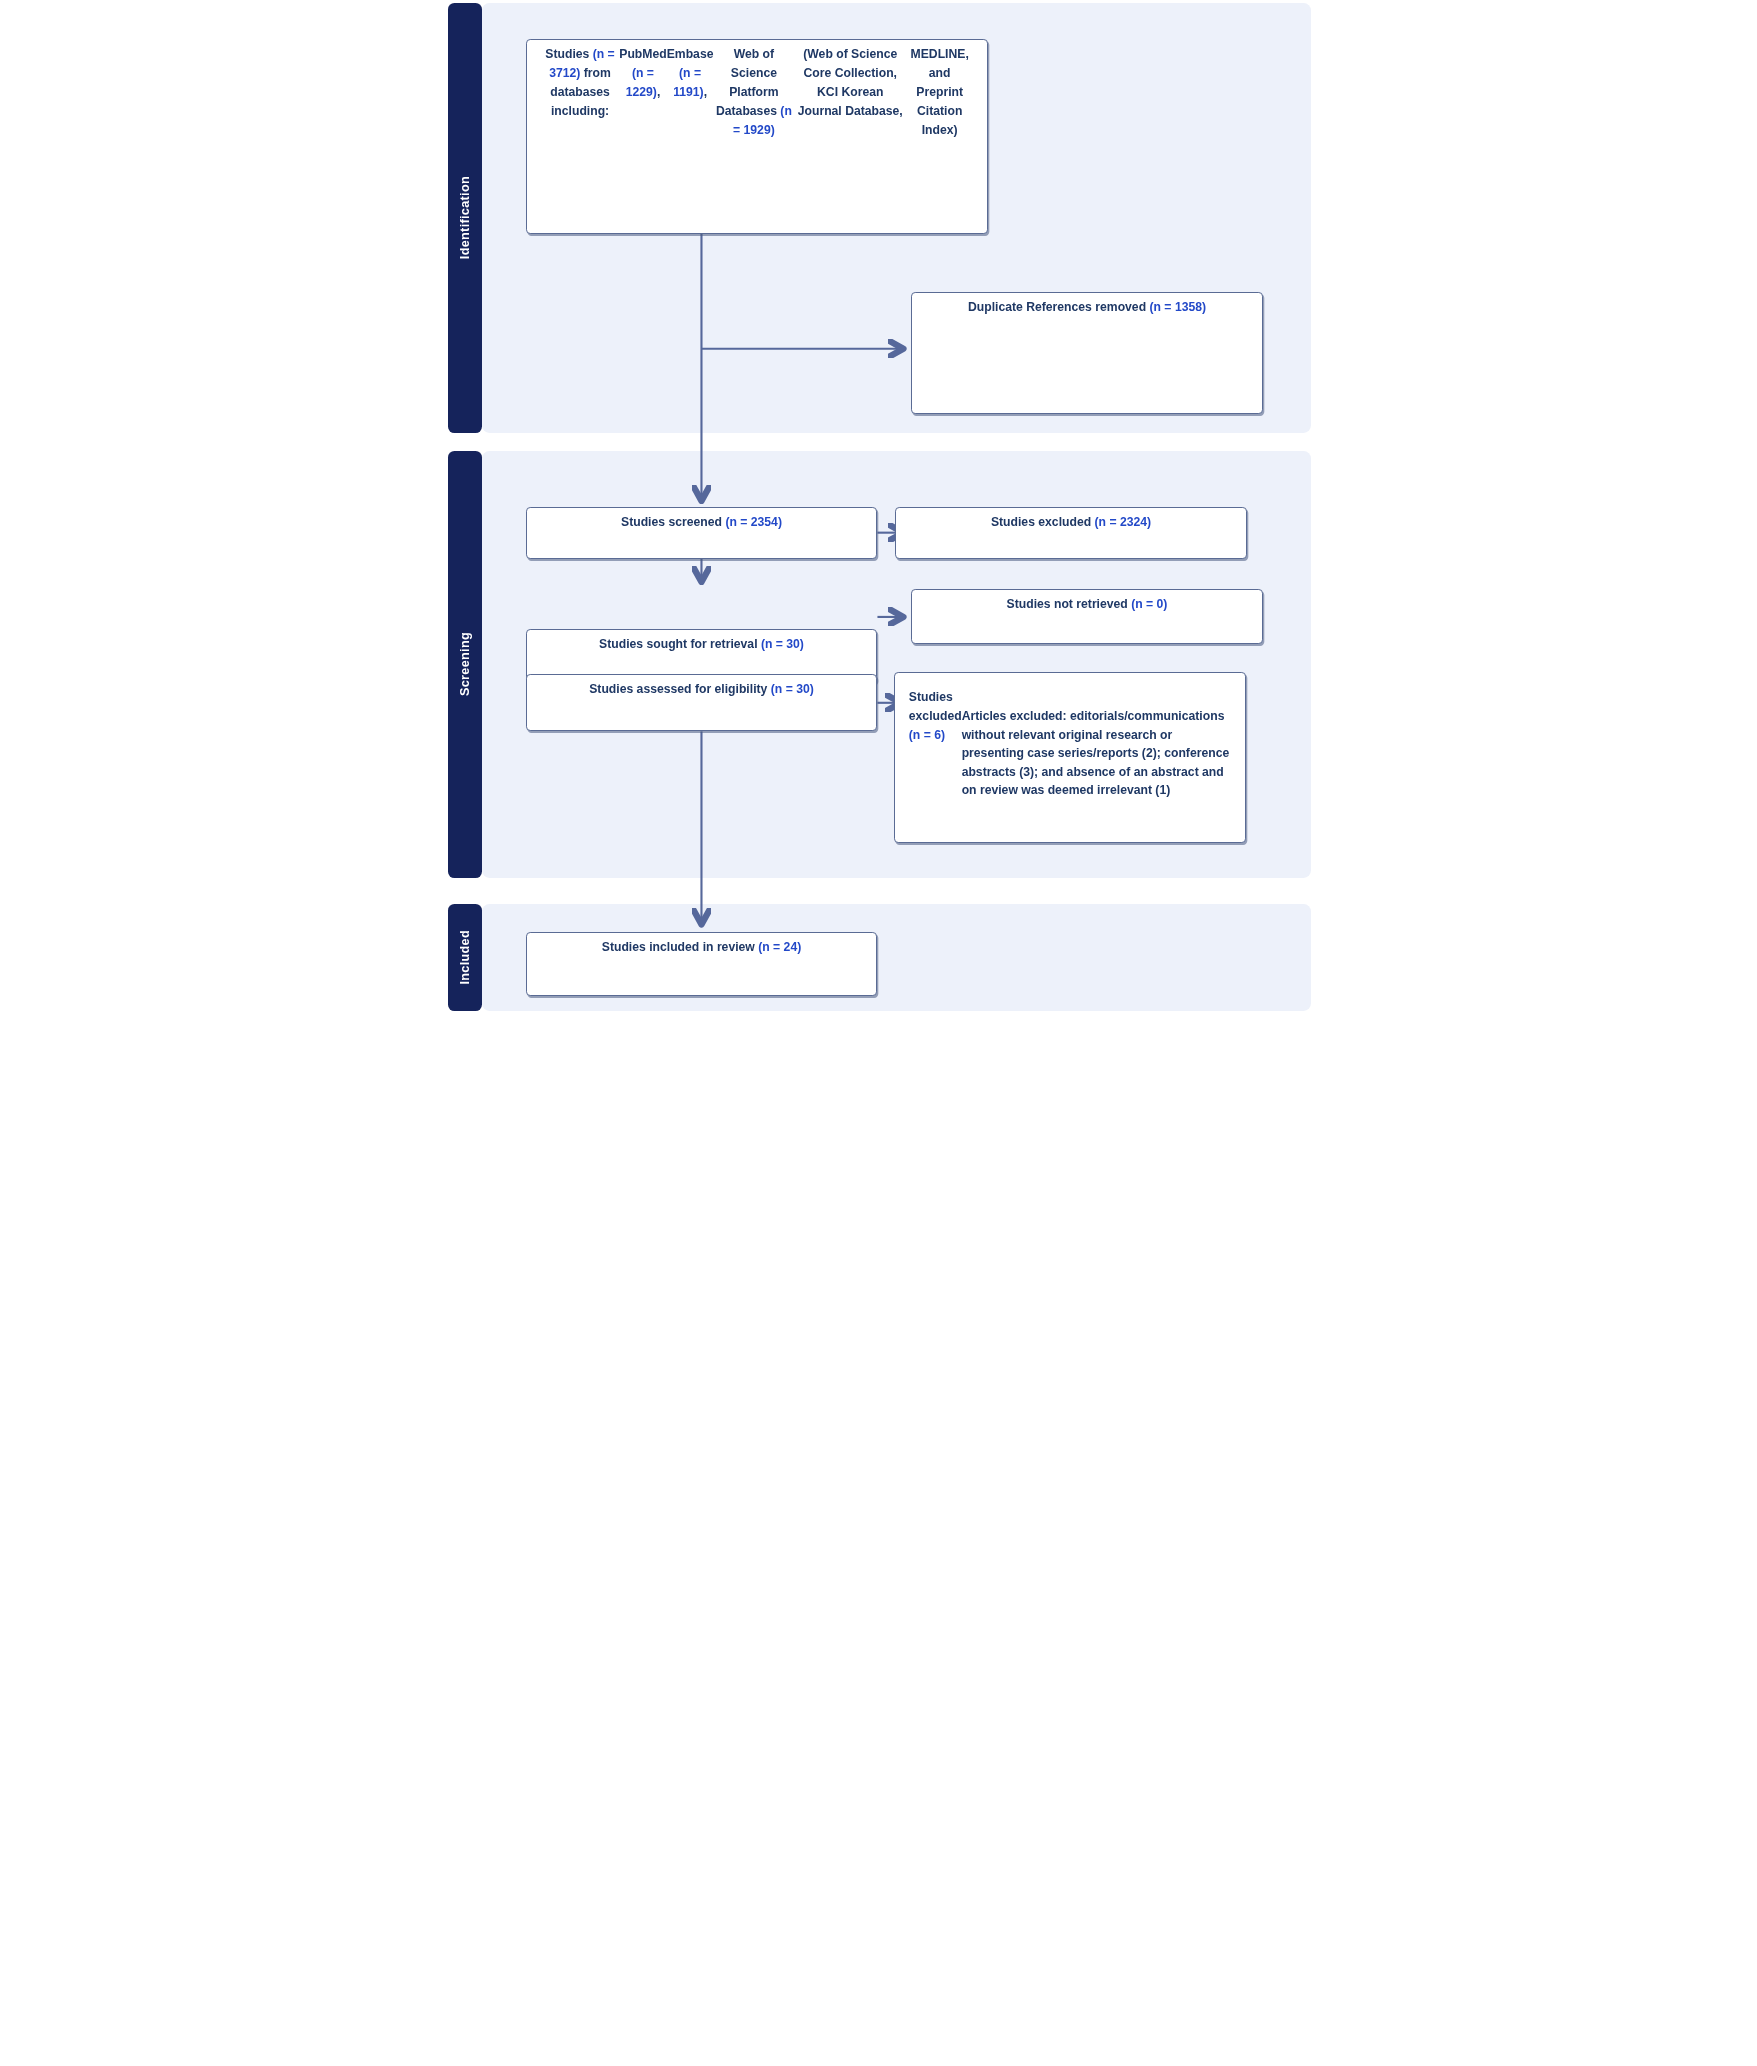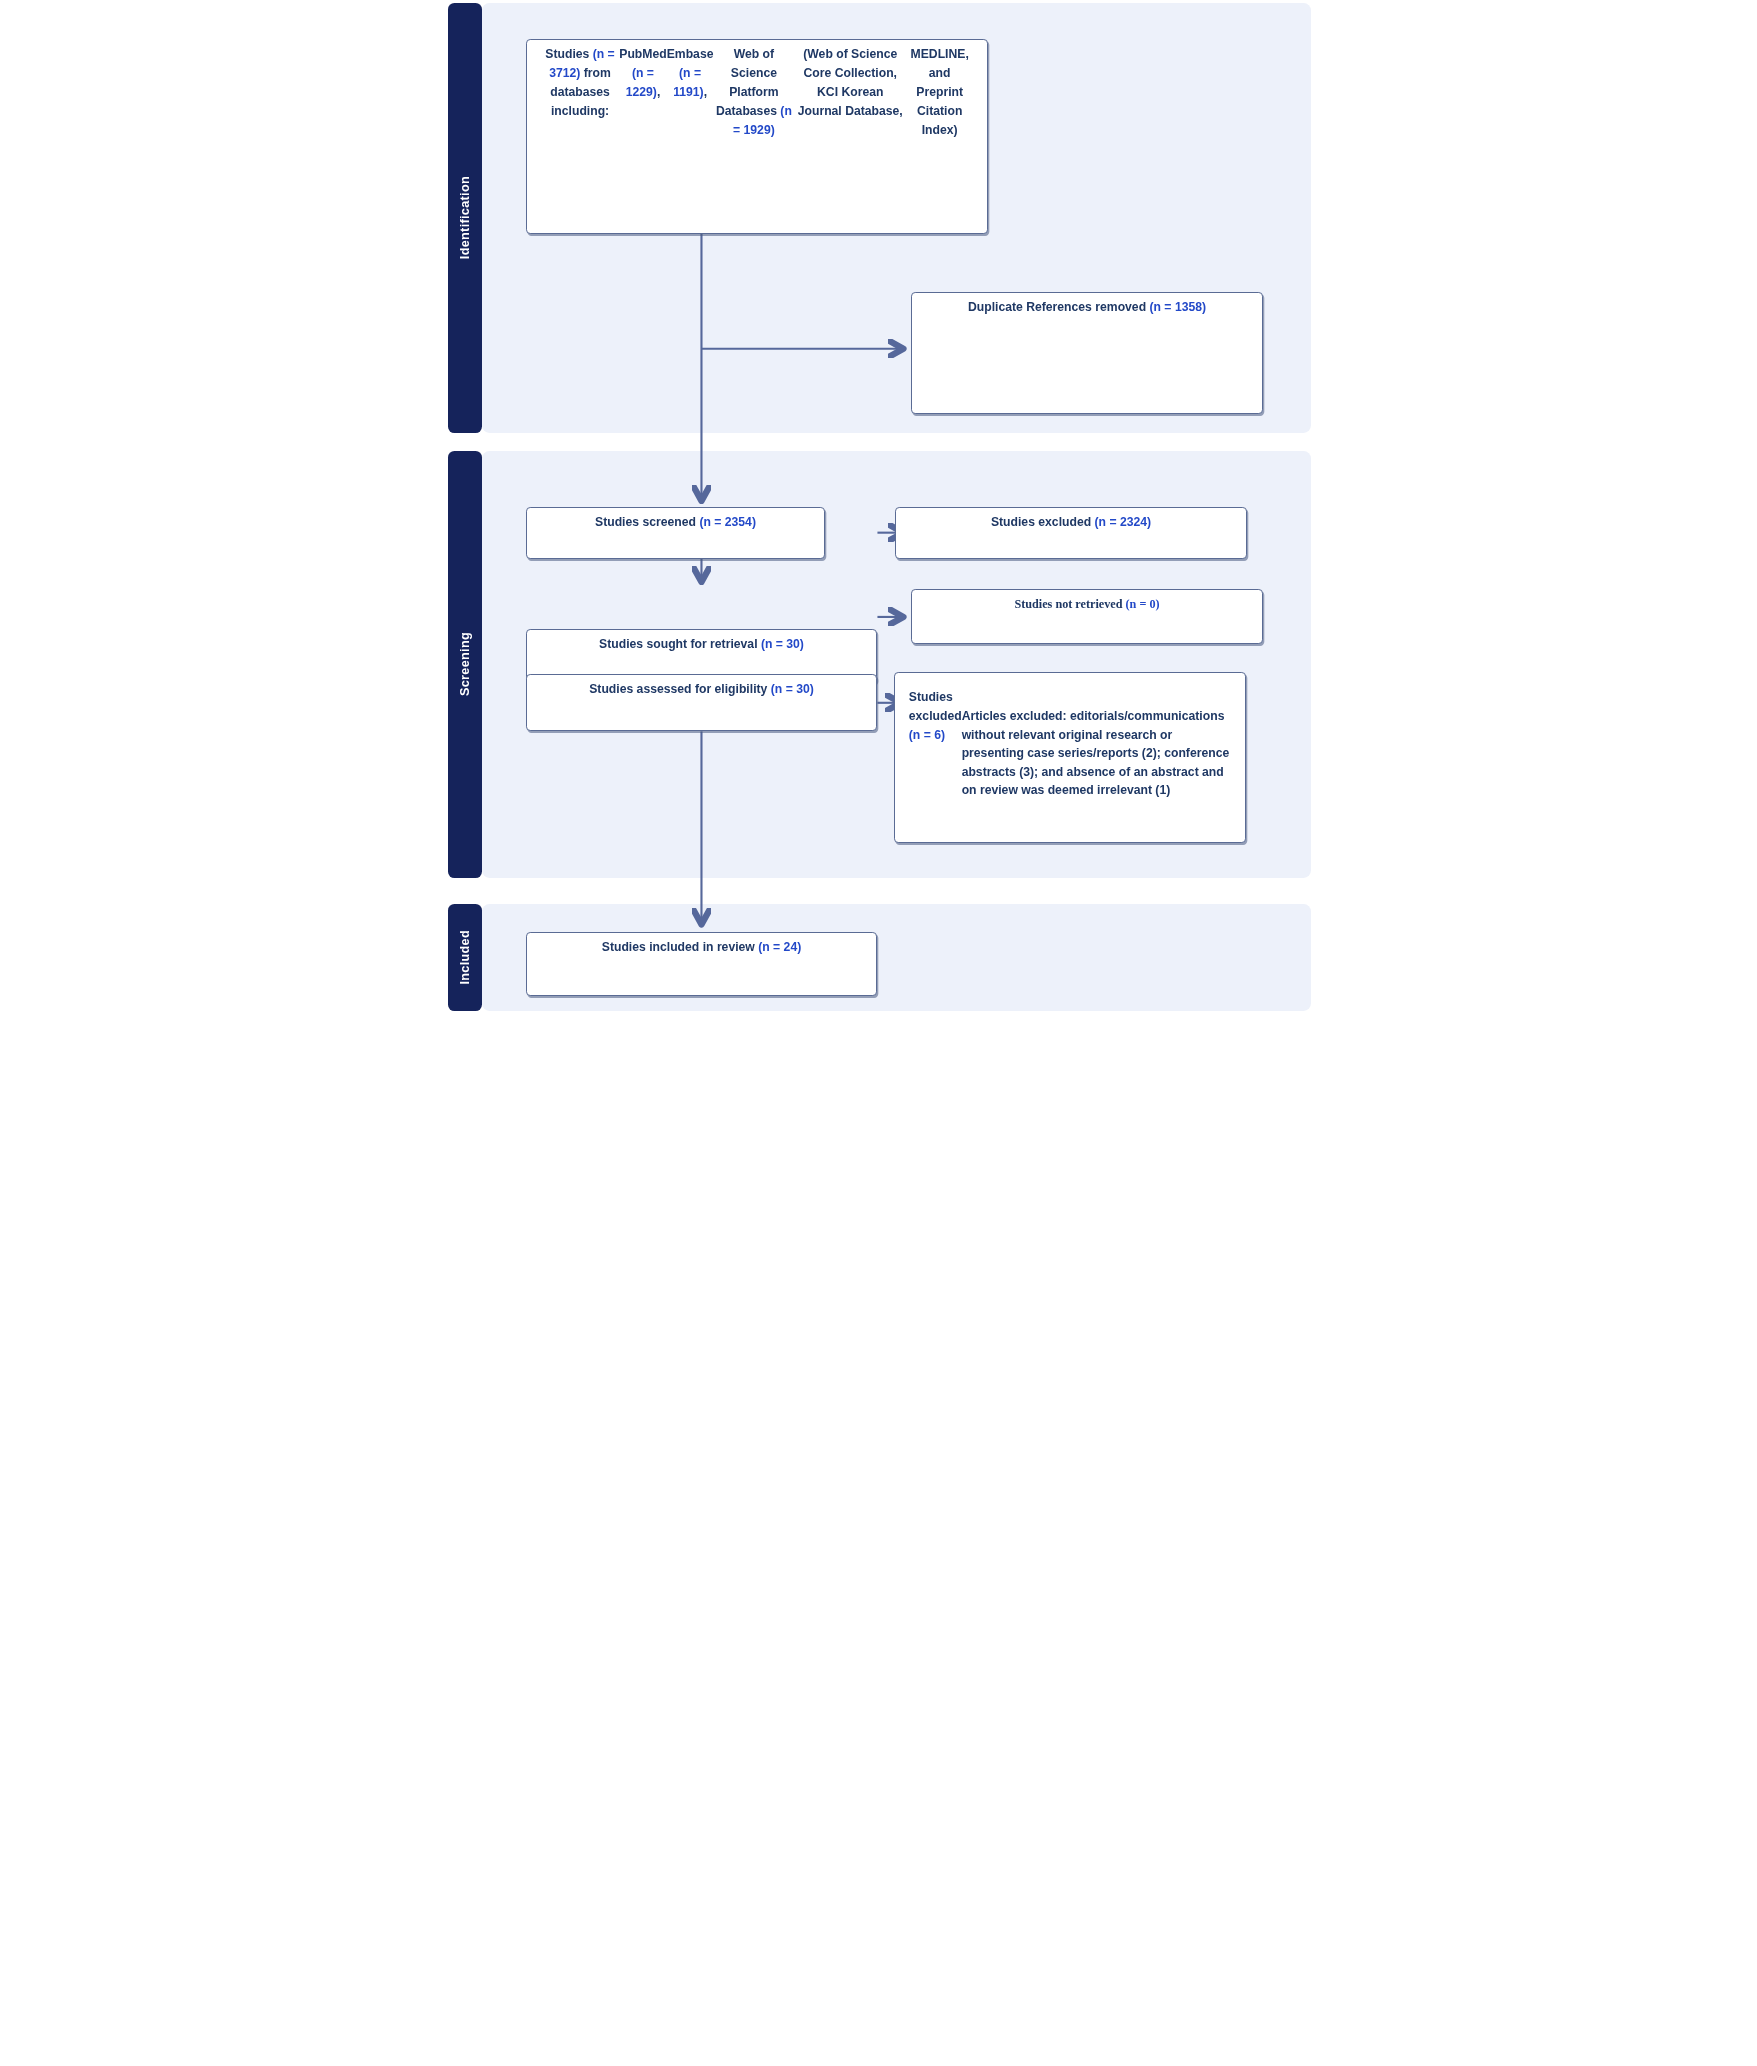--- a/index.html
+++ b/index.html
@@ -67,33 +67,33 @@
     <div><span>Embase </span><span class="n">(n = 1191)</span><span>,</span></div>
     <div><span>Web of Science Platform Databases </span><span class="n">(n = 1929)</span><span></span></div>
     <div><span>(Web of Science Core Collection, KCI Korean Journal Database,</span></div>
     <div><span>MEDLINE, and Preprint Citation Index)</span></div>
   </div>
 
   <div class="flow-box pad" style="left:472px;top:292px;width:352px;height:122px;">
     <div><span>Duplicate References removed </span><span class="n">(n = 1358)</span></div>
   </div>
 
-  <div class="flow-box pad" style="left:87px;top:507px;width:299px;height:52px;">
+  <div class="flow-box pad" style="left:87px;top:507px;width:351px;height:52px;">
     <div><span>Studies screened </span><span class="n">(n = 2354)</span></div>
   </div>
 
   <div class="flow-box pad" style="left:456px;top:507px;width:352px;height:52px;">
     <div><span>Studies excluded </span><span class="n">(n = 2324)</span></div>
   </div>
 
   <div class="flow-box pad" style="left:87px;top:589px;width:351px;height:55px;margin-top:40px;">
     <div><span>Studies sought for retrieval </span><span class="n">(n = 30)</span></div>
   </div>
 
-  <div class="flow-box pad" style="left:472px;top:589px;width:352px;height:55px;font-family:Liberation Serif, serif;">
+  <div class="flow-box pad" style="left:472px;top:589px;width:352px;height:55px;">
     <div><span>Studies not retrieved </span><span class="n">(n = 0)</span></div>
   </div>
 
   <div class="flow-box pad" style="left:87px;top:674px;width:351px;height:57px;">
     <div><span>Studies assessed for eligibility </span><span class="n">(n = 30)</span></div>
   </div>
 
   <div class="flow-box pad top-align" style="left:455px;top:672px;width:352px;height:171px;padding-top:15px;">
     <div><span>Studies excluded </span><span class="n">(n = 6)</span></div>
     <div class="body-para">Articles excluded: editorials/communications without relevant original research or presenting case series/reports (2); conference abstracts (3); and absence of an abstract and on review was deemed irrelevant (1)</div>

